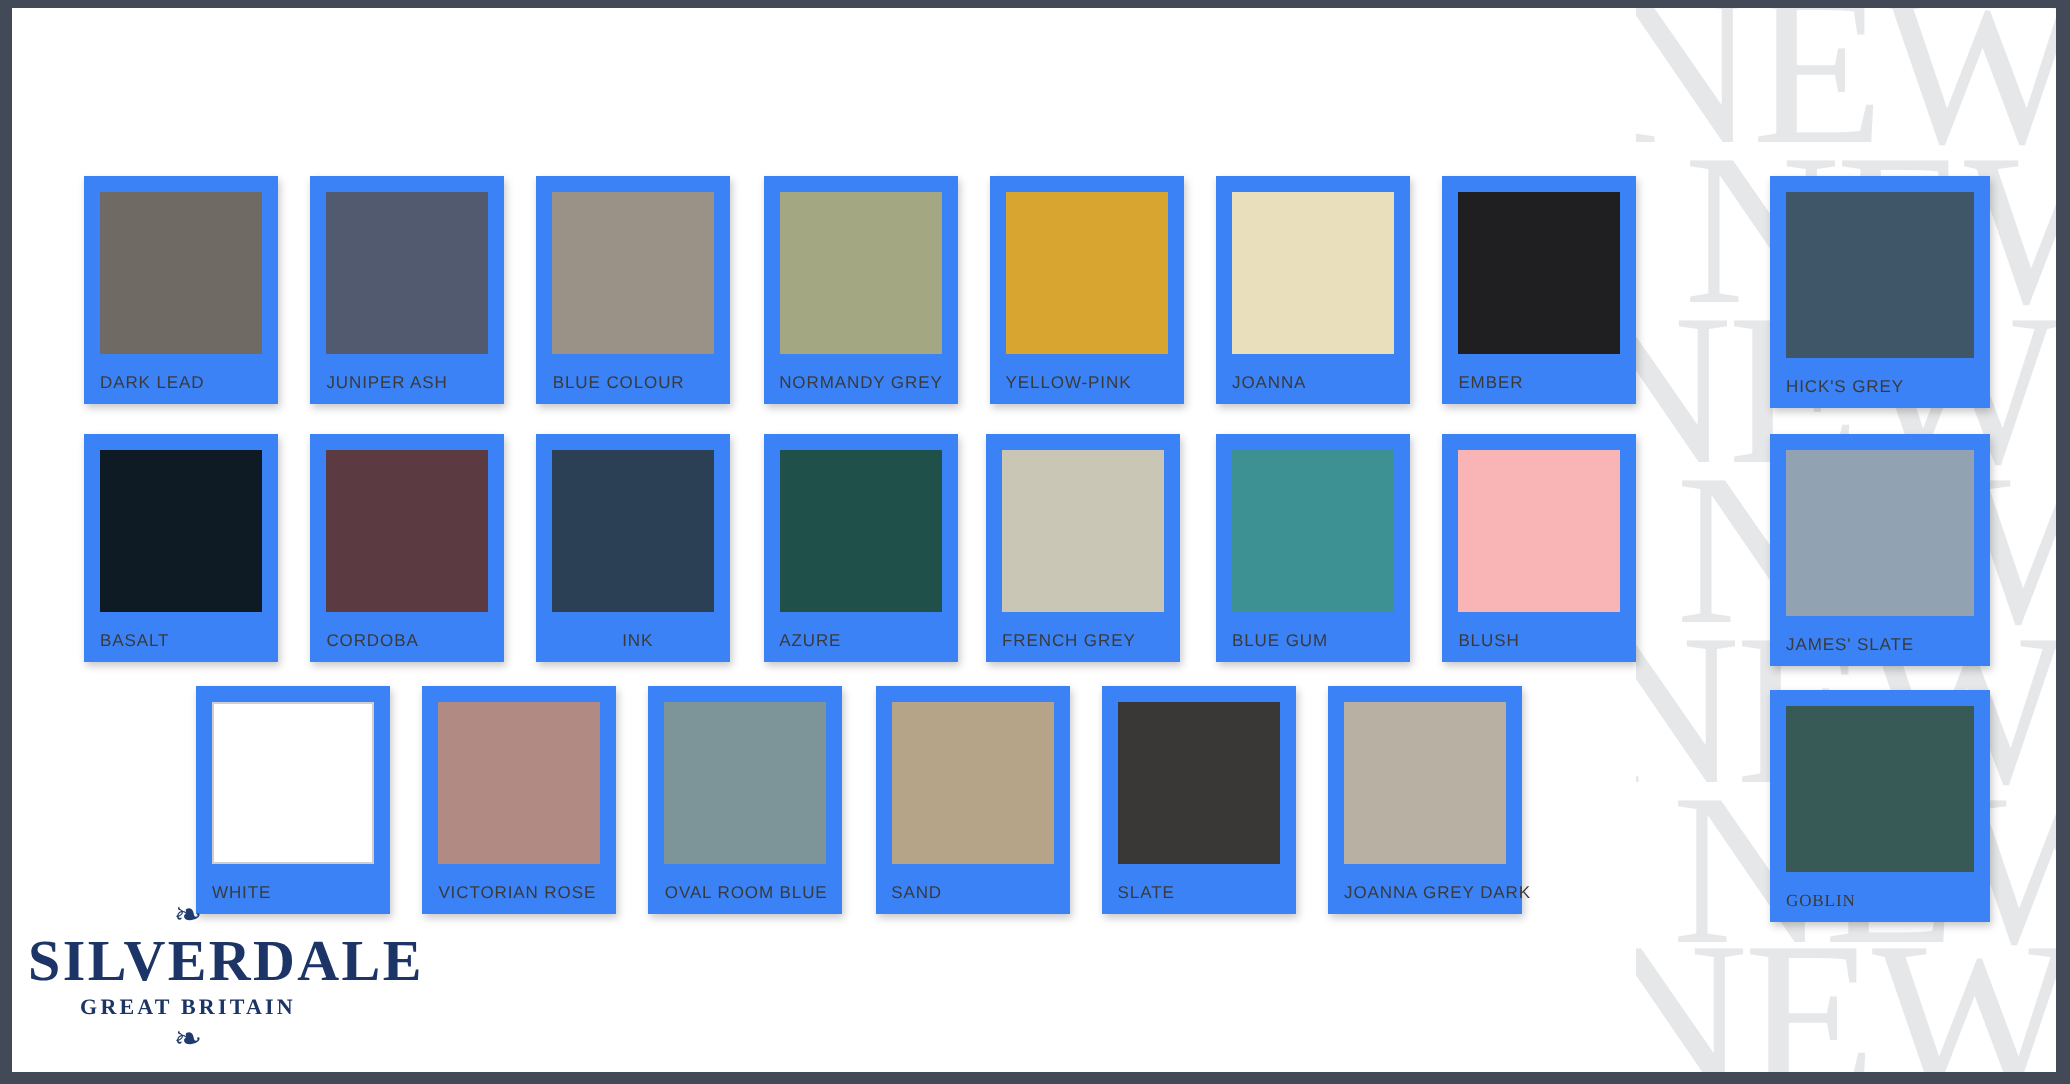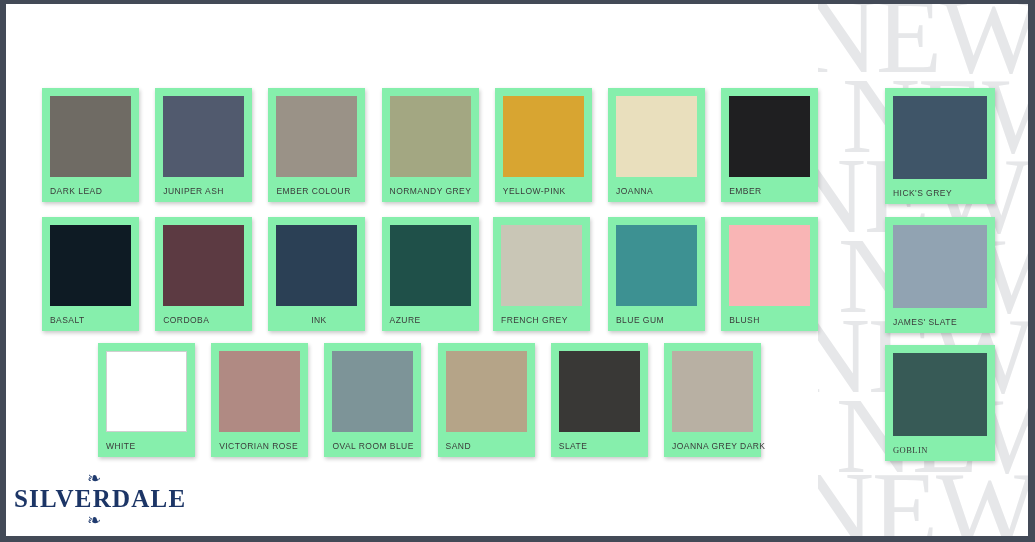--- a/index.html
+++ b/index.html
@@ -51,21 +51,21 @@
     font-weight: 400;
     letter-spacing: -2px;
     color: #e6e7e9;
     line-height: 1;
     white-space: nowrap;
   }
 
   
   .card {
     position: absolute;
-    background: #86efac;
+    background: #3b82f6;
     box-shadow: 1px 2px 4px rgba(0,0,0,0.22);
     z-index: 2;
   }
   .card .chip {
     position: absolute;
     left: 8px;
     top: 8px;
     right: 8px;
     bottom: 25px;
   }
@@ -96,21 +96,21 @@
   }
   #logo .orn {
     font-family: "DejaVu Sans", sans-serif;
     font-size: 17px;
     line-height: 0.95;
     color: #1f3a6e;
     height: 16px;
   }
   #logo .brand {
     font-family: "Liberation Serif", serif;
-    font-size: 25px;
+    font-size: 29px;
     font-weight: 700;
     letter-spacing: 1.2px;
     color: #1c3566;
     line-height: 1.05;
     font-variant: small-caps;
   }
   #logo .tagline {
     font-family: "Liberation Serif", serif;
     font-size: 11px;
     font-weight: 700;
@@ -139,21 +139,21 @@
         <div class="card" style="left: 36px; top: 84px; width: 97px; height: 114px;">
           <div class="chip" style="background: rgb(111, 107, 100);"></div>
           <div class="cname">DARK LEAD</div>
         </div>
         <div class="card" style="left: 149.2px; top: 84px; width: 97px; height: 114px;">
           <div class="chip" style="background: rgb(81, 90, 110);"></div>
           <div class="cname">JUNIPER ASH</div>
         </div>
         <div class="card" style="left: 262.4px; top: 84px; width: 97px; height: 114px;">
           <div class="chip" style="background: rgb(154, 146, 135);"></div>
-          <div class="cname">EMBER COLOUR</div>
+          <div class="cname">BLUE COLOUR</div>
         </div>
         <div class="card" style="left: 375.6px; top: 84px; width: 97px; height: 114px;">
           <div class="chip" style="background: rgb(163, 167, 130);"></div>
           <div class="cname">NORMANDY GREY</div>
         </div>
         <div class="card" style="left: 488.8px; top: 84px; width: 97px; height: 114px;">
           <div class="chip" style="background: rgb(216, 165, 49);"></div>
           <div class="cname">YELLOW-PINK</div>
         </div>
         <div class="card" style="left: 602px; top: 84px; width: 97px; height: 114px;">
@@ -229,17 +229,18 @@
         </div>
         <div class="card" style="left: 879px; top: 341px; width: 110px; height: 116px; font-family: Liberation Serif, serif;">
           <div class="chip" style="background: rgb(55, 90, 86);"></div>
           <div class="cname">GOBLIN</div>
         </div>
       </div>
 
     <div id="logo">
       <div class="orn">❧</div>
       <div class="brand">SILVERDALE</div>
+      <div class="tagline">GREAT BRITAIN</div>
       <div class="orn">❧</div>
     </div>
 
   </div>
 </div>
 
 </body></html>

